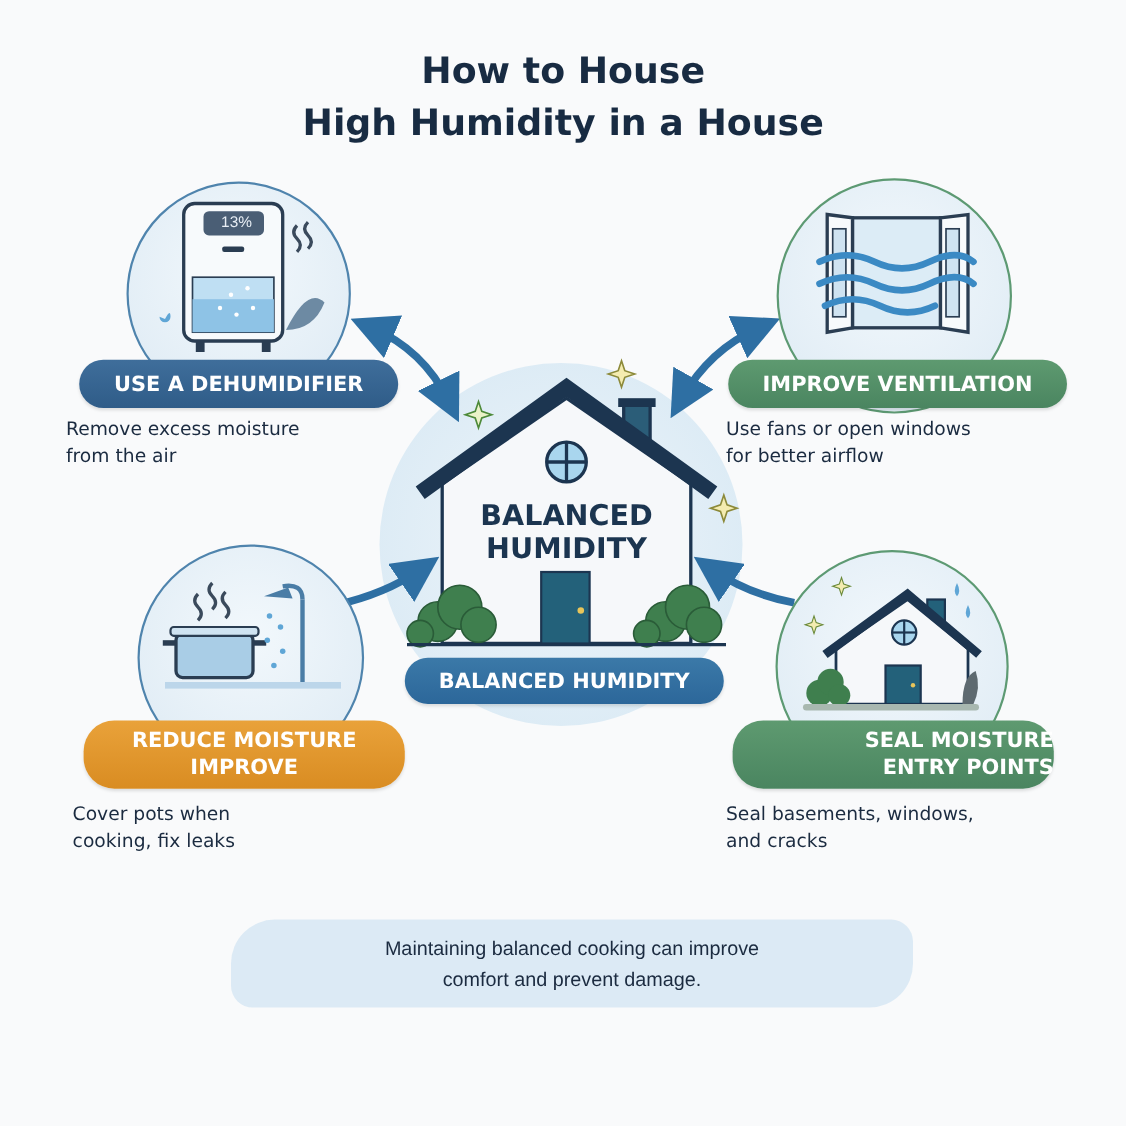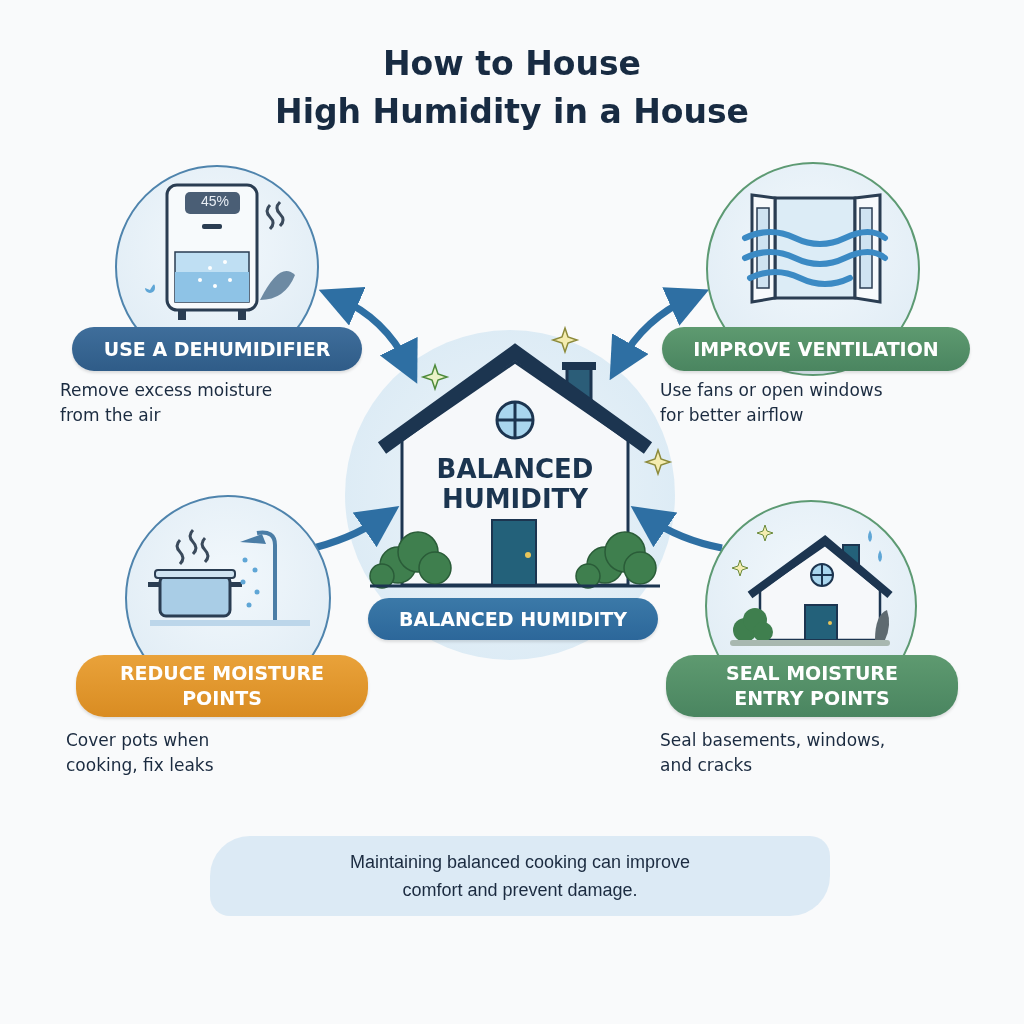--- a/index.html
+++ b/index.html
@@ -103,21 +103,21 @@
       <circle cx="90" cy="100" r="2" fill="#fff"></circle>
       <circle cx="70" cy="88" r="2" fill="#fff"></circle>
       <circle cx="85" cy="82" r="2" fill="#fff"></circle>
     <rect x="38" y="130" width="8" height="10" fill="#2a3d52"></rect>
       <rect x="98" y="130" width="8" height="10" fill="#2a3d52"></rect>
     <path d="M10,110 q5,-10 5,-2 a5,5 0 0 1 -10,0 z" fill="#5fa6d6"></path>
     <path d="M130,25 q-6,6 0,12 q6,6 0,12" stroke="#3a4a5c" stroke-width="3" fill="none"></path>
     <path d="M140,22 q-6,6 0,12 q6,6 0,12" stroke="#3a4a5c" stroke-width="3" fill="none"></path>
     <path d="M120,120 q20,-40 35,-25 q-10,25 -35,25 z" fill="#6d8aa3"></path>
   </svg>
-  <div style="position:absolute;left:190px;top:193px;width:50px;text-align:center;color:#e8eef5;font-size:14px;">45%</div>
+  <div style="position:absolute;left:190px;top:193px;width:50px;text-align:center;color:#e8eef5;font-size:14px;">13%</div>
   <div class="pill pill-blue" style="left:72px;top:327px;width:290px;height:44px;font-size:19px;">USE A DEHUMIDIFIER</div>
   <div class="desc" style="left:60px;top:378px;width:310px;">
     <div>Remove excess moisture</div>
     <div>from the air</div>
   </div>
 </div>
 
 <div>
   <div class="circle c-green" style="left:706px;top:162px;width:210px;height:210px;"></div>
   <svg style="left:740px;top:190px;" width="150" height="120" viewBox="0 0 150 120">
@@ -158,21 +158,21 @@
         <circle cx="100" cy="40" r="2.5"></circle>
         <circle cx="110" cy="50" r="2.5"></circle>
         <circle cx="98" cy="62" r="2.5"></circle>
         <circle cx="112" cy="72" r="2.5"></circle>
         <circle cx="104" cy="85" r="2.5"></circle>
       </g>
     <rect x="5" y="100" width="160" height="6" fill="#bcd6ea"></rect>
   </svg>
   <div class="pill pill-orange" style="left:76px;top:655px;width:292px;height:62px;font-size:19px;line-height:25px;flex-direction:column;">
     <div>REDUCE MOISTURE</div>
-    <div>POINTS</div>
+    <div>IMPROVE</div>
   </div>
   <div class="desc" style="left:66px;top:728px;width:310px;">
     <div>Cover pots when</div>
     <div>cooking, fix leaks</div>
   </div>
 </div>
 
 <div>
   <div class="circle c-green" style="left:705px;top:500px;width:208px;height:208px;"></div>
   <svg style="left:725px;top:530px;" width="170" height="120" viewBox="0 0 170 120">
@@ -191,21 +191,21 @@
       </g>
     <path d="M150,110 q0,-25 12,-30 q5,15 -2,30 z" fill="#5e6a70"></path>
     <rect x="5" y="110" width="160" height="6" rx="3" fill="#a8b8b0"></rect>
     <g fill="#5fa6d6">
         <path d="M145,0 q4,8 0,12 q-4,-4 0,-12z"></path>
         <path d="M155,20 q4,8 0,12 q-4,-4 0,-12z"></path>
       </g>
     <path d="M40,-5 l2,6 l6,2 l-6,2 l-2,6 l-2,-6 l-6,-2 l6,-2 z" fill="#f4ecb0" stroke="#6a8a3a" stroke-width="1"></path>
     <path d="M15,30 l2,6 l6,2 l-6,2 l-2,6 l-2,-6 l-6,-2 l6,-2 z" fill="#f4ecb0" stroke="#6a8a3a" stroke-width="1"></path>
   </svg>
-  <div class="pill pill-green" style="left:666px;top:655px;width:292px;height:62px;font-size:19px;line-height:25px;flex-direction:column;">
+  <div class="pill pill-green" style="left:666px;top:655px;width:292px;height:62px;font-size:19px;line-height:25px;flex-direction:column;align-items:flex-end;">
     <div>SEAL MOISTURE</div>
     <div>ENTRY POINTS</div>
   </div>
   <div class="desc" style="left:660px;top:728px;width:310px;">
     <div>Seal basements, windows,</div>
     <div>and cracks</div>
   </div>
 </div>
 
 <div class="footer-bg"></div>

